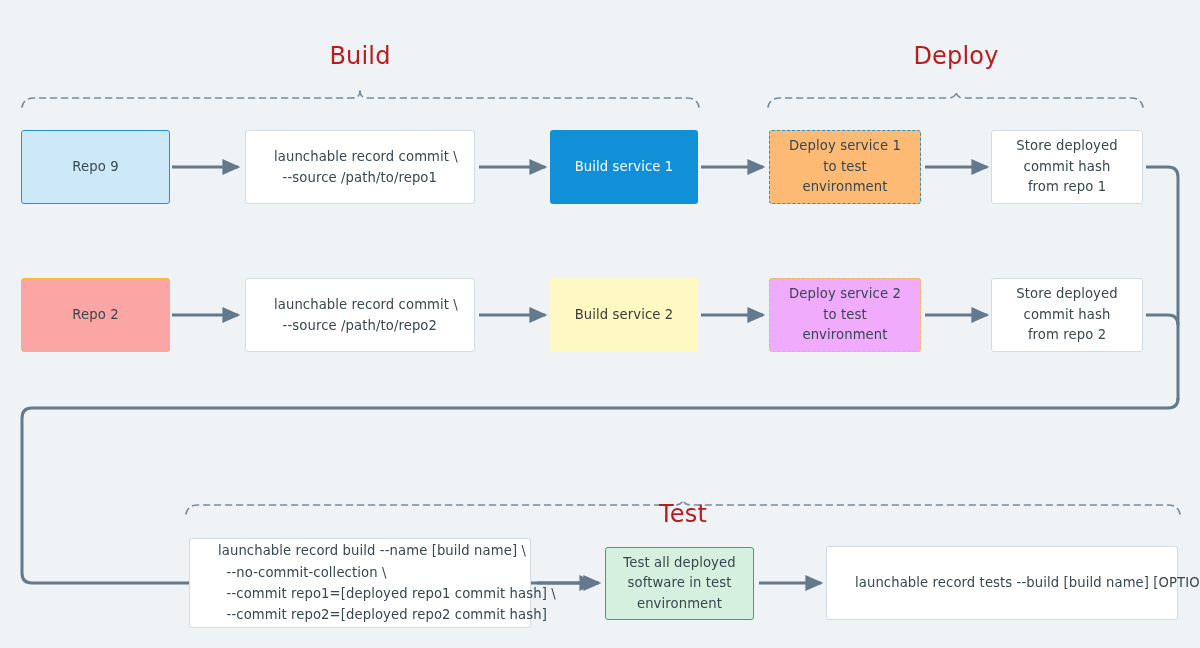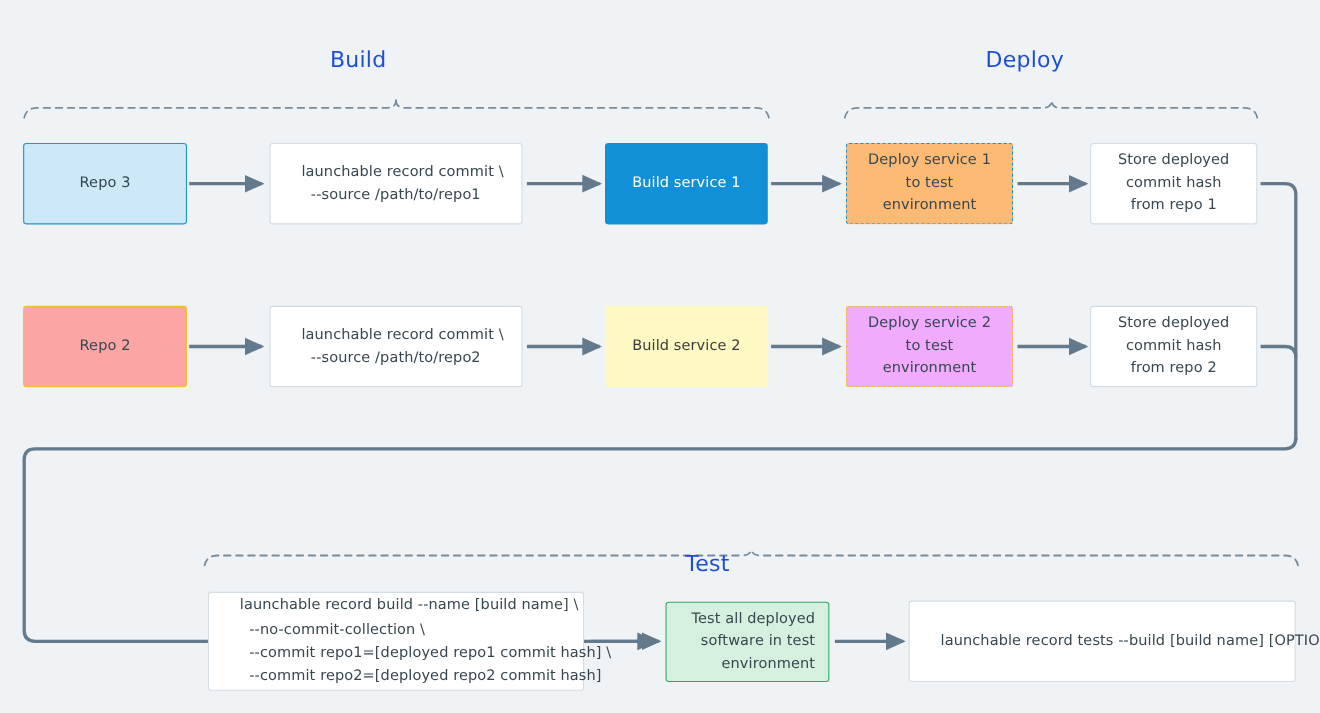--- a/index.html
+++ b/index.html
@@ -25,34 +25,34 @@
     line-height:1.55;
     letter-spacing:.1px;
   }
   .node.white{background:#ffffff;border:1px solid #d3dce3;}
   .node.blue-soft{background:#cde9f8;border:1.6px solid #1d93d8;}
   .node.yellow-soft{background:#fca5a5;border:1.6px solid #f5bf2a;}
   .node.blue-solid{background:#1190d8;border:none;color:#ffffff;}
   .node.yellow-solid{background:#fef9c3;border:none;color:#3b3b3b;}
   .node.blue-dashed{background:#fdba74;border:1.8px dashed #1d93d8;}
   .node.yellow-dashed{background:#f0abfc;border:1.8px dashed #f5bf2a;}
-  .node.green-soft{background:#d5f0de;border:1.4px solid #35a964;text-align:right;}
+  .node.green-soft{background:#d5f0de;border:1.4px solid #35a964;}
   .node.cmd{
     justify-content:flex-start;
     text-align:left;
     padding:0 28px;
     font-size:13.2px;
     white-space:pre;
     line-height:1.62;
   }
   .phase-label{
     position:absolute;
-    color:#1d4ed8;
-    font-size:20px;
-    text-align:left;
+    color:#b91c1c;
+    font-size:24px;
+    text-align:center;
     letter-spacing:.2px;
     white-space:nowrap;
   }
 </style>
 </head>
 <body>
 
 <div id="canvas">
 
   <svg class="layer" viewBox="0 0 1200 648">
@@ -91,21 +91,21 @@
       <path d="M1143,107 Q1141,98 1131,98 L964,98 Q956,98 956,91"></path>
       <path d="M186,514 Q188,505 198,505 L675,505 Q683,505 683,498"></path>
       <path d="M1180,514 Q1178,505 1168,505 L691,505 Q683,505 683,498"></path>
     </g>
   </svg>
 
   <div class="phase-label" style="left:300px;top:42px;width:120px;">Build</div>
   <div class="phase-label" style="left:896px;top:42px;width:120px;">Deploy</div>
   <div class="phase-label" style="left:623px;top:461px;width:120px;margin-top:39px;">Test</div>
 
-  <div class="node blue-soft" style="left:21px;top:130px;width:149px;height:74px;">Repo 3</div>
+  <div class="node blue-soft" style="left:21px;top:130px;width:149px;height:74px;">Repo 9</div>
 
   <div class="node white cmd" style="left:245px;top:130px;width:230px;height:74px;">launchable record commit \
   --source /path/to/repo1</div>
 
   <div class="node blue-solid" style="left:550px;top:130px;width:148px;height:74px;">Build service 1</div>
 
   <div class="node blue-dashed" style="left:769px;top:130px;width:152px;height:74px;padding:0 14px;">Deploy service 1 to test environment</div>
 
   <div class="node white" style="left:991px;top:130px;width:152px;height:74px;padding:12px 14px;">Store deployed commit hash from repo 1</div>
 

